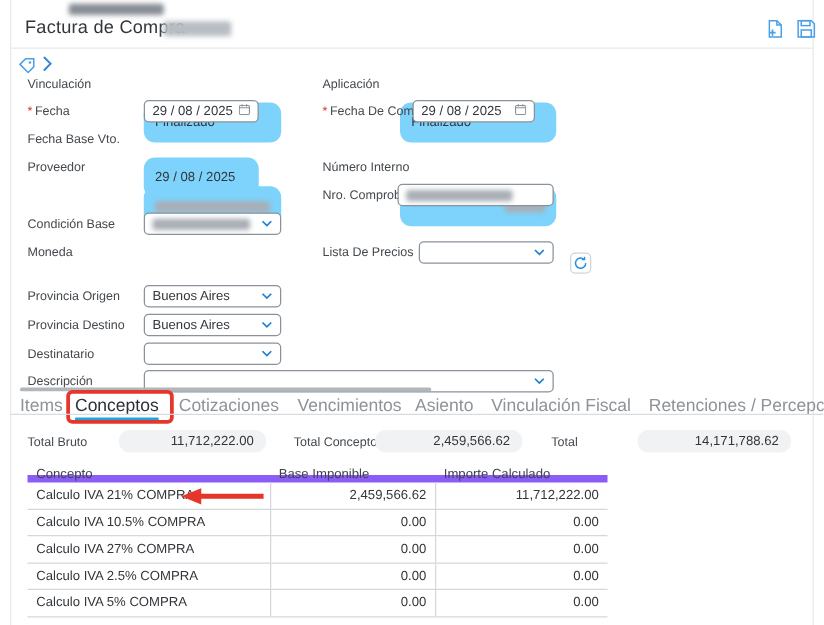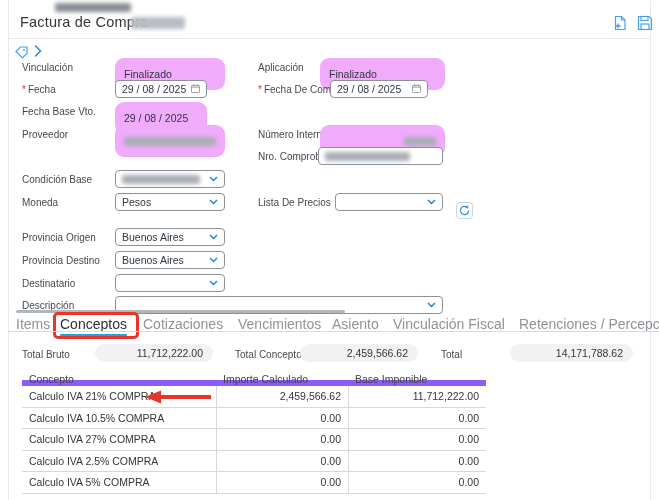--- a/index.html
+++ b/index.html
@@ -11,22 +11,22 @@
 
   .abs { position:absolute; }
   .page-title { font-size:14.5px; color:#32363a; letter-spacing:.2px; }
   .redact { background:#a9aeb5; filter:blur(2px); border-radius:2px; }
   .redact-dark { background:#878d94; }
   .redact-light { background:#b8bdc3; }
 
   .lbl { font-size:10px; color:#44494e; white-space:nowrap; }
   .req::before { content:"*"; color:#d0342c; margin-right:2px; font-size:10px; vertical-align:top; }
 
-  .pill { background:#f0abfc; border-radius:9px; font-size:10.5px; color:#32363a;
-          display:flex; align-items:center; padding:0 9px; height:32px; }
+  .pill { background:#7dd3fc; border-radius:9px; font-size:10.5px; color:#32363a;
+          display:flex; align-items:center; padding:0 9px; height:32px;margin-top:24px; }
   .pill.right { justify-content:flex-end; }
 
   .inputbox { background:#fff; border:1px solid #89919a; border-radius:4px; height:18px;
               display:flex; align-items:center; font-size:10.5px; color:#32363a; padding:0 6px; }
   .inputbox .grow { flex:1; }
   .ddl { justify-content:space-between; }
 
   .tab { position:absolute; top:316px; font-size:14px; color:#8d9398; white-space:nowrap; cursor:default; }
   .tab.active { color:#2b3035; }
   .tab.active::after { content:""; position:absolute; left:0; right:0; bottom:-5px; height:3px; background:#1ba6de; border-radius:1px; }
@@ -140,26 +140,20 @@
 
   <div class="abs lbl" style="left:22px;top:174px">Condición Base</div>
   <div class="abs inputbox ddl" style="left:115px;top:170px;width:110px">
     <span class="redact" style="width:78px;height:9px"></span>
     <svg width="9" height="6" viewBox="0 0 9 6" fill="none" stroke="#1f7fd0" stroke-width="1.4">
         <path d="M1 1 L4.5 4.5 L8 1"></path>
       </svg>
   </div>
 
   <div class="abs lbl" style="left:22px;top:197px">Moneda</div>
-  <div class="abs inputbox ddl" style="left:115px;top:193px;width:110px">
-    <span>Pesos</span>
-    <svg width="9" height="6" viewBox="0 0 9 6" fill="none" stroke="#1f7fd0" stroke-width="1.4">
-        <path d="M1 1 L4.5 4.5 L8 1"></path>
-      </svg>
-  </div>
   <div class="abs lbl" style="left:258px;top:197px">Lista De Precios</div>
   <div class="abs inputbox ddl" style="left:335px;top:193px;width:108px">
     <span></span>
     <svg width="9" height="6" viewBox="0 0 9 6" fill="none" stroke="#1f7fd0" stroke-width="1.4">
         <path d="M1 1 L4.5 4.5 L8 1"></path>
       </svg>
   </div>
   <div class="refresh-btn icon-btn">
     <svg width="11" height="11" viewBox="0 0 12 12" fill="none" stroke="#2a8fe0" stroke-width="1.3">
       <path d="M10.5 6 a4.5 4.5 0 1 1 -1.4 -3.3"></path>
@@ -212,22 +206,22 @@
   <div class="abs tot-label" style="left:22px;top:349px">Total Bruto</div>
   <div class="abs tot-pill" style="left:95px;top:344px;width:118px">11,712,222.00</div>
   <div class="abs tot-label" style="left:235px;top:349px">Total Conceptos</div>
   <div class="abs tot-pill" style="left:300px;top:344px;width:118px">2,459,566.62</div>
   <div class="abs tot-label" style="left:441px;top:349px">Total</div>
   <div class="abs tot-pill" style="left:510px;top:344px;width:123px">14,171,788.62</div>
 
   <div class="ctable">
     <div class="hrow">
       <div>Concepto</div>
+      <div>Base Imponible</div>
       <div>Importe Calculado</div>
-      <div>Base Imponible</div>
     </div>
     <div class="row">
       <div>Calculo IVA 21% COMPRA</div>
       <div class="num">2,459,566.62</div>
       <div class="num">11,712,222.00</div>
     </div>
     <div class="row">
       <div>Calculo IVA 10.5% COMPRA</div>
       <div class="num">0.00</div>
       <div class="num">0.00</div>

